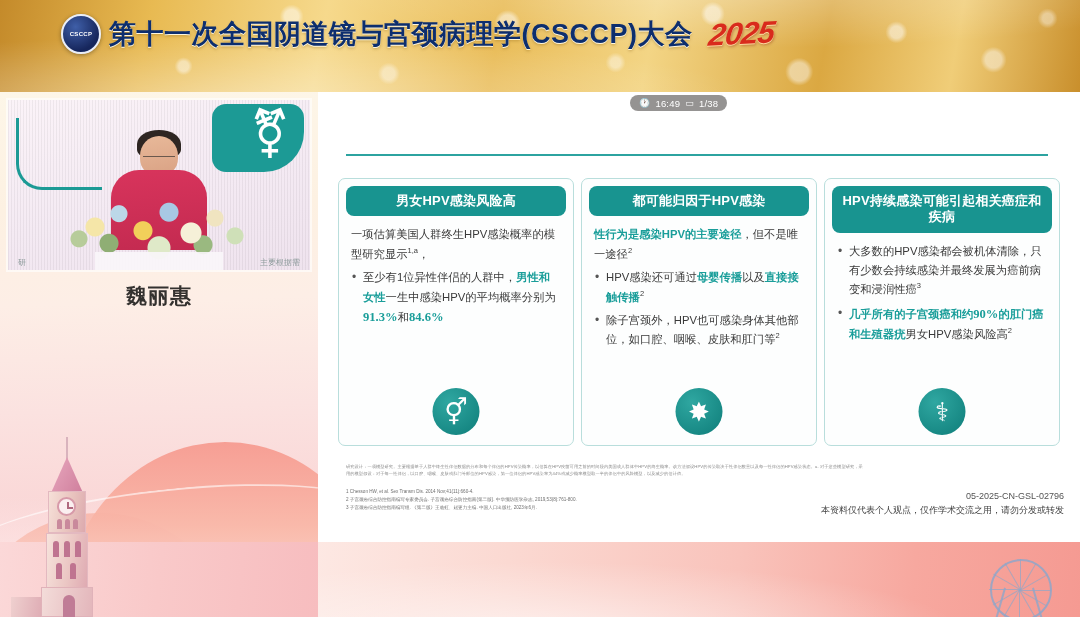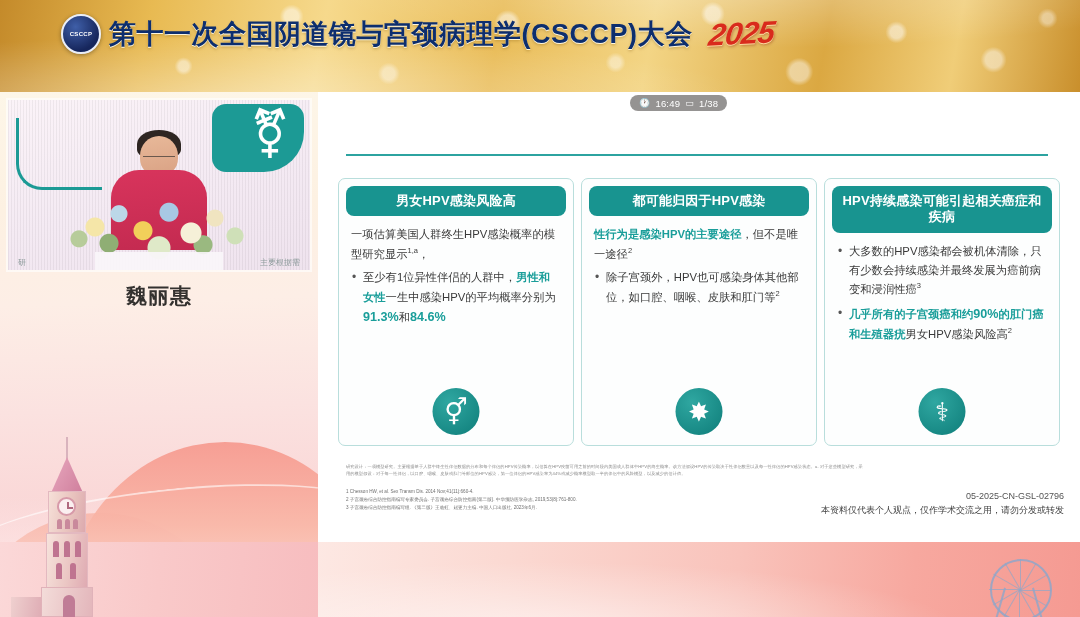--- a/index.html
+++ b/index.html
@@ -240,21 +240,21 @@
     letter-spacing:.2px;
   }
   .card-body{ padding:0 12px; font-size:11.3px; color:#3a3a3a; line-height:1.72; }
   .card-body p{ margin-bottom:4px; }
   .card-body ul{ list-style:none; }
   .card-body li{ position:relative; padding-left:12px; margin-bottom:4px; }
   .card-body li::before{
     content:"•"; position:absolute; left:1px; top:-1px; color:#555; font-size:12px;
   }
   .hl{ color:#1a9e9a; font-weight:bold; }
-  .hl-b{ color:#1a9e9a; font-weight:bold; font-size:12.6px; }
+  .hl-b{ color:#1a9e9a; font-weight:bold; font-size:12.6px;font-family:Liberation Serif, serif; }
   sup{ font-size:7.5px; }
   .card-icon{
     position:absolute; left:50%; bottom:10px; transform:translateX(-50%);
     width:47px;height:47px;border-radius:50%;
     background:radial-gradient(circle at 35% 30%,#2fa7a1,#13837f 85%);
     display:flex;align-items:center;justify-content:center;
     color:#fff; font-size:26px; line-height:1;
   }
   .card.c2 .card-body, .card.c3 .card-body{ }
 
@@ -393,20 +393,21 @@
       <div class="card-icon">⚥</div>
     </div>
 
     <div class="card c2">
       <div class="card-head">都可能归因于HPV感染</div>
       <div class="card-body">
         <p>
           <span class="hl">性行为是感染HPV的主要途径</span><span>，但不是唯一途径</span><sup>2</sup>
         </p>
         <ul>
+          <li><span>HPV感染还可通过</span><span class="hl">母婴传播</span><span>以及</span><span class="hl">直接接触传播</span><sup>2</sup></li>
           <li><span>除子宫颈外，HPV也可感染身体其他部位，如口腔、咽喉、皮肤和肛门等</span><sup>2</sup></li>
         </ul>
       </div>
       <div class="card-icon">✸</div>
     </div>
 
     <div class="card c3">
       <div class="card-head">HPV持续感染可能引起相关癌症和疾病</div>
       <div class="card-body">
         <ul>

